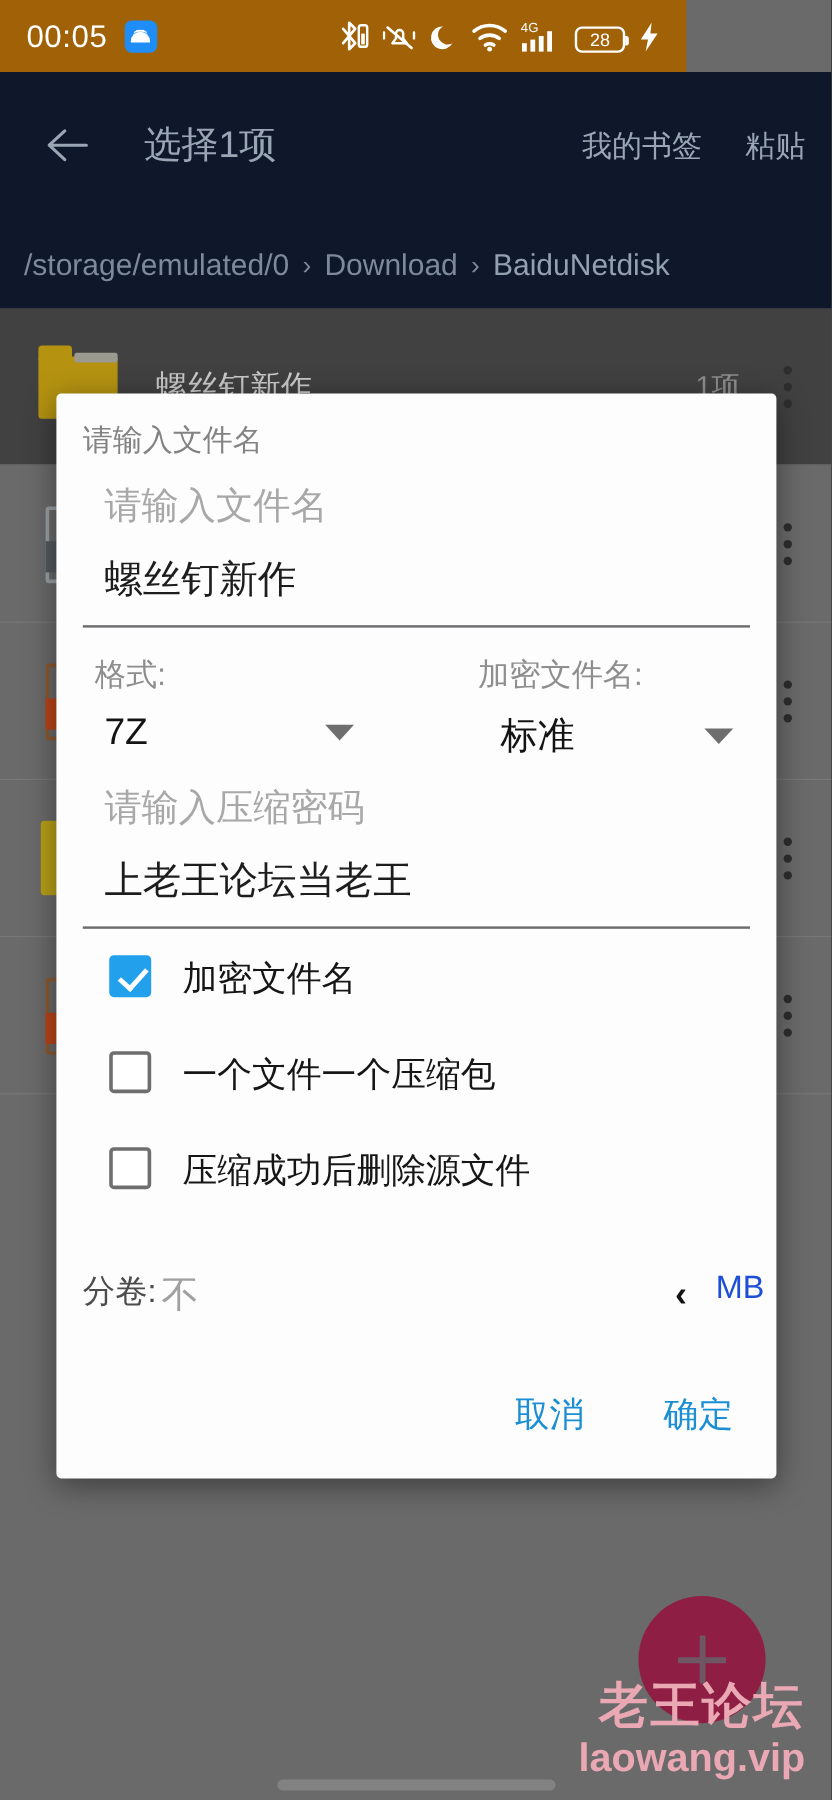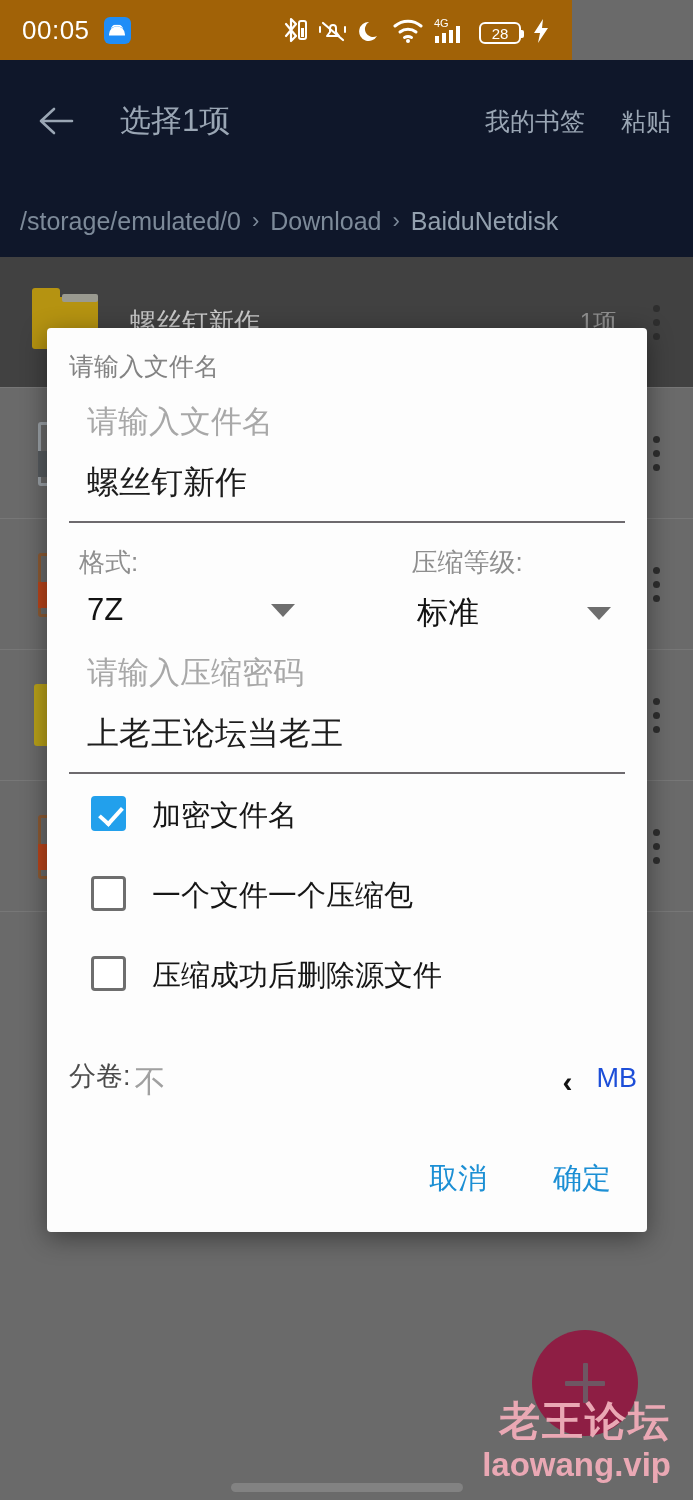--- a/index.html
+++ b/index.html
@@ -410,21 +410,20 @@
   }
   .cb-label {
     color: #161616;
     font-size: 29px;
     margin-left: 26px;
   }
 
   
   .split-row {
     display: flex;
-    align-items: flex-end;
     padding: 0 10px 0 22px;
     margin-top: 22px;
   }
   .split-label {
     color: #4c4c4c;
     font-size: 27px;
     padding-bottom: 9px;
   }
   .split-field {
     flex: 1;
@@ -587,21 +586,21 @@
 
     <div class="fmt-row">
       <div class="fmt-col left">
         <div class="fmt-label">格式:</div>
         <div class="fmt-valrow">
           <span class="fmt-value">7Z</span>
           <span class="caret"></span>
         </div>
       </div>
       <div class="fmt-col right">
-        <div class="fmt-label centered">压缩等级:</div>
+        <div class="fmt-label centered">加密文件名:</div>
         <div class="fmt-valrow">
           <span class="fmt-value centered">标准</span>
           <span class="caret"></span>
         </div>
       </div>
     </div>
 
     <div class="field-block">
       <div class="fld-placeholder">请输入压缩密码</div>
       <div class="fld-value">上老王论坛当老王</div>

